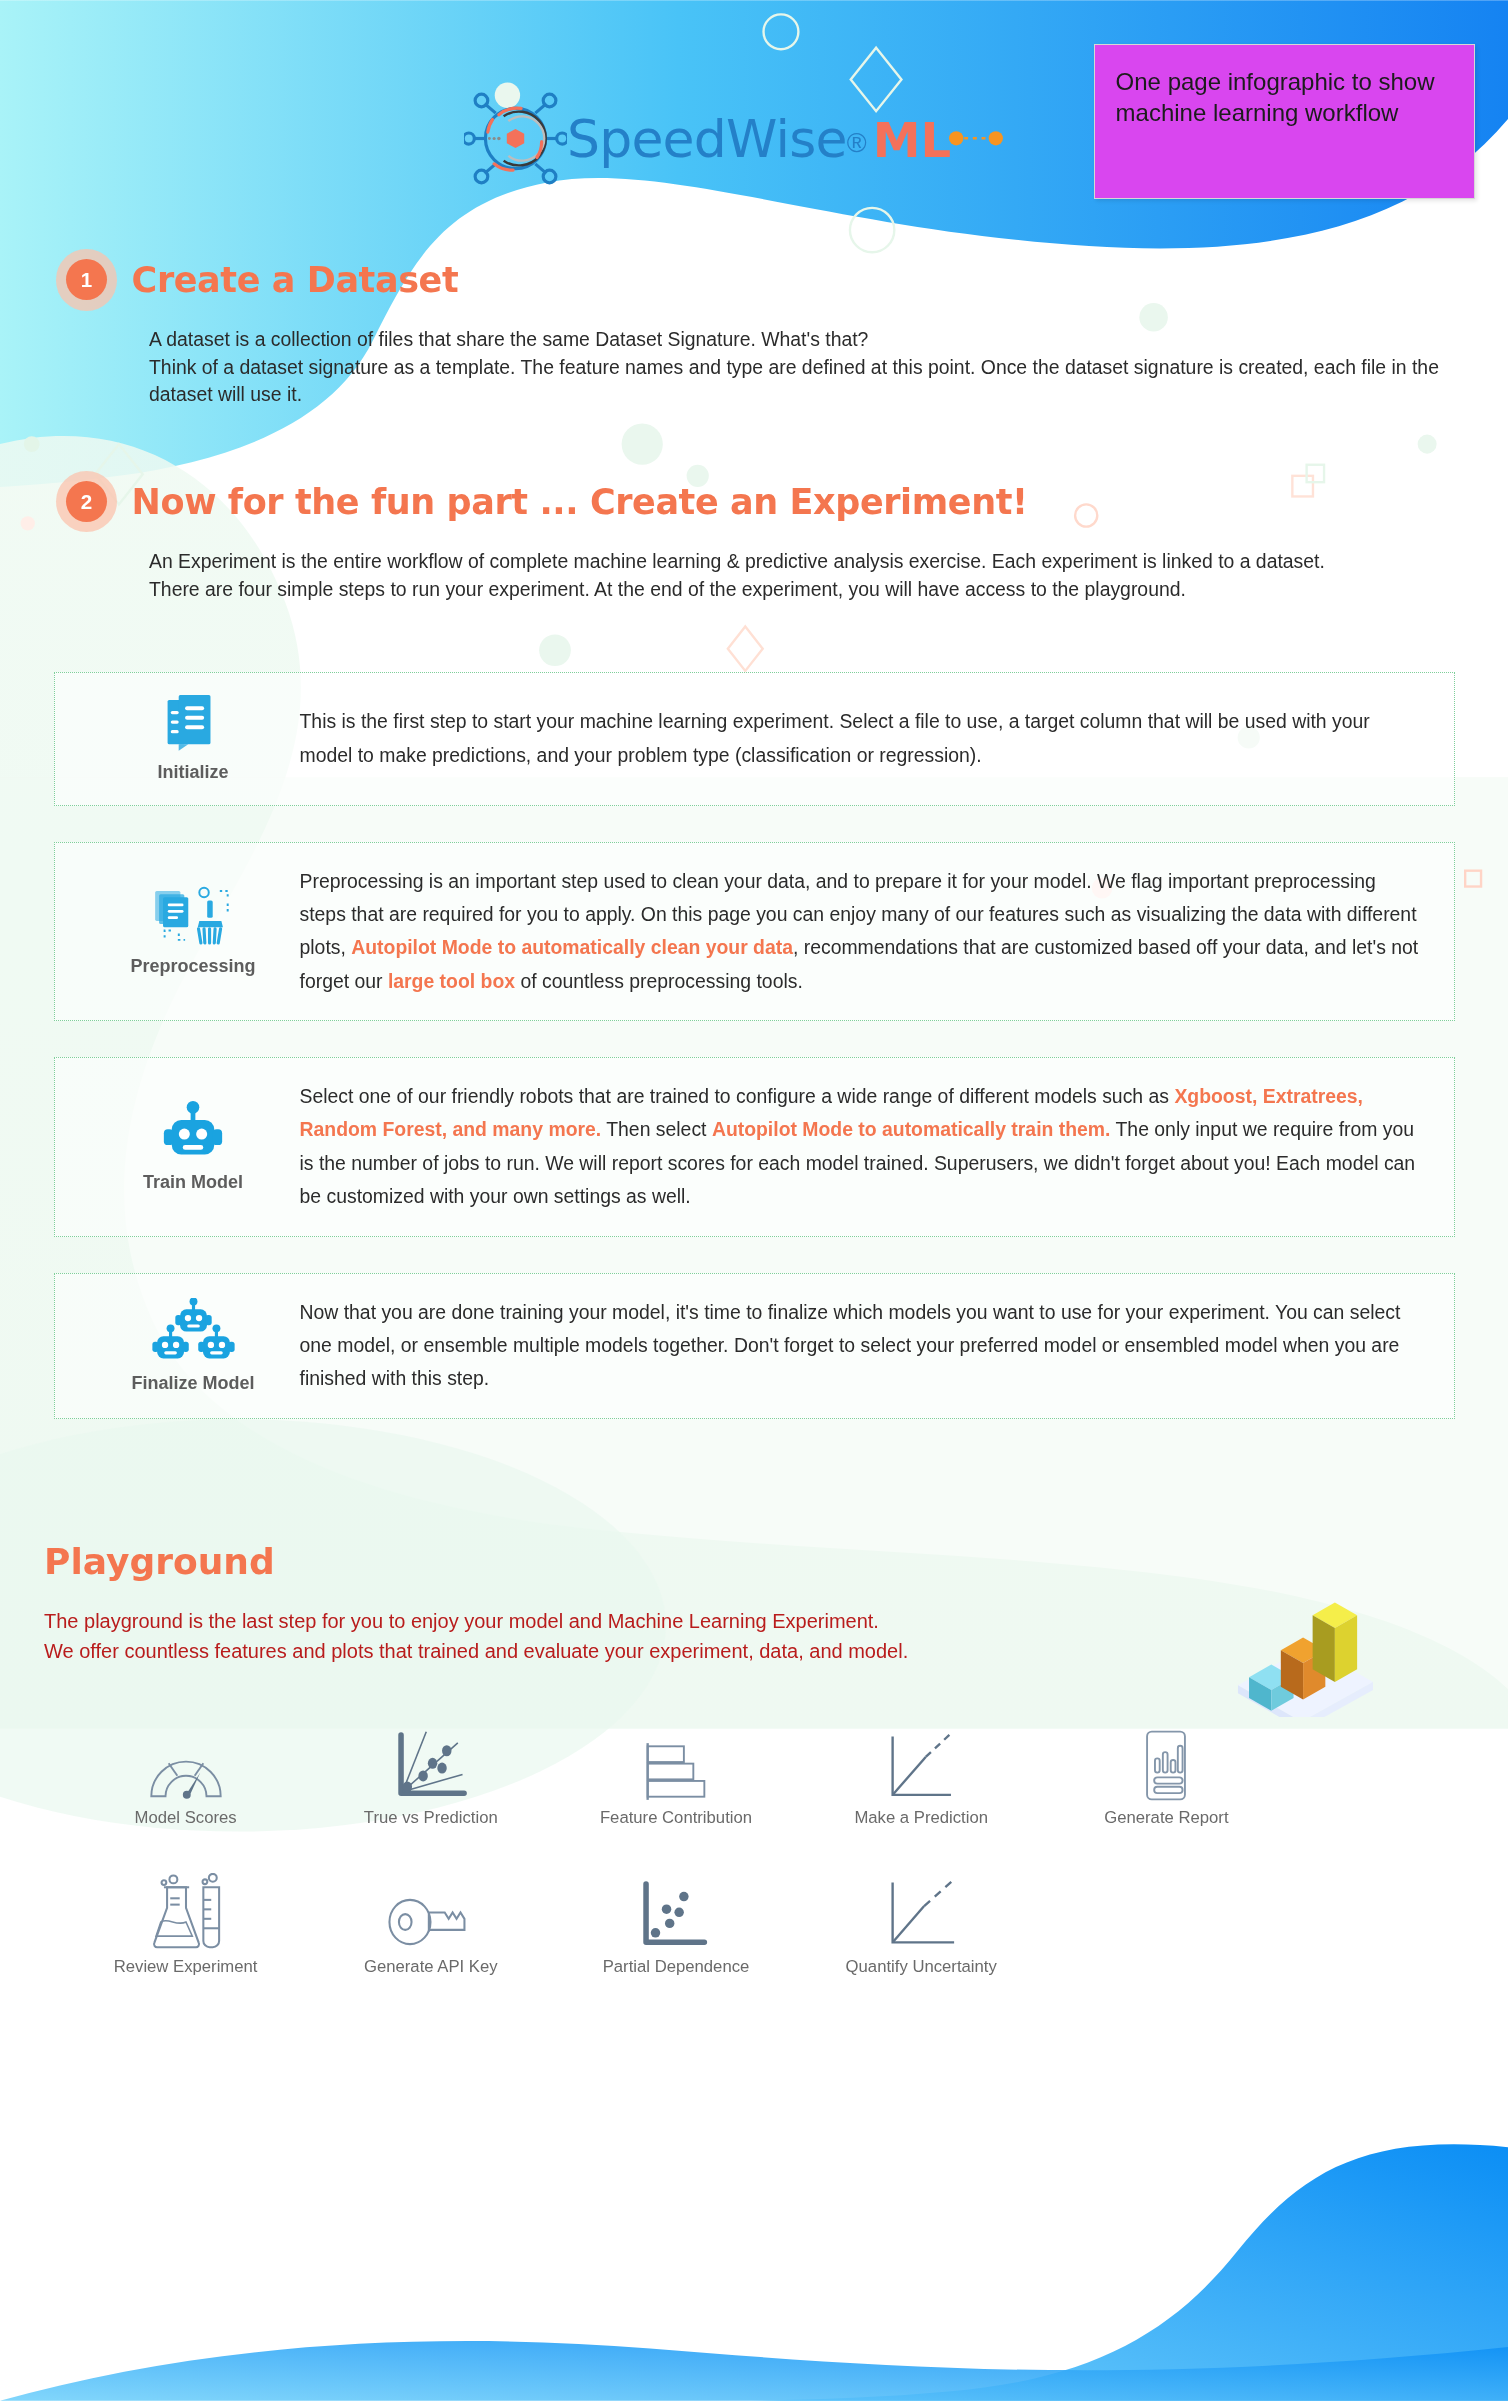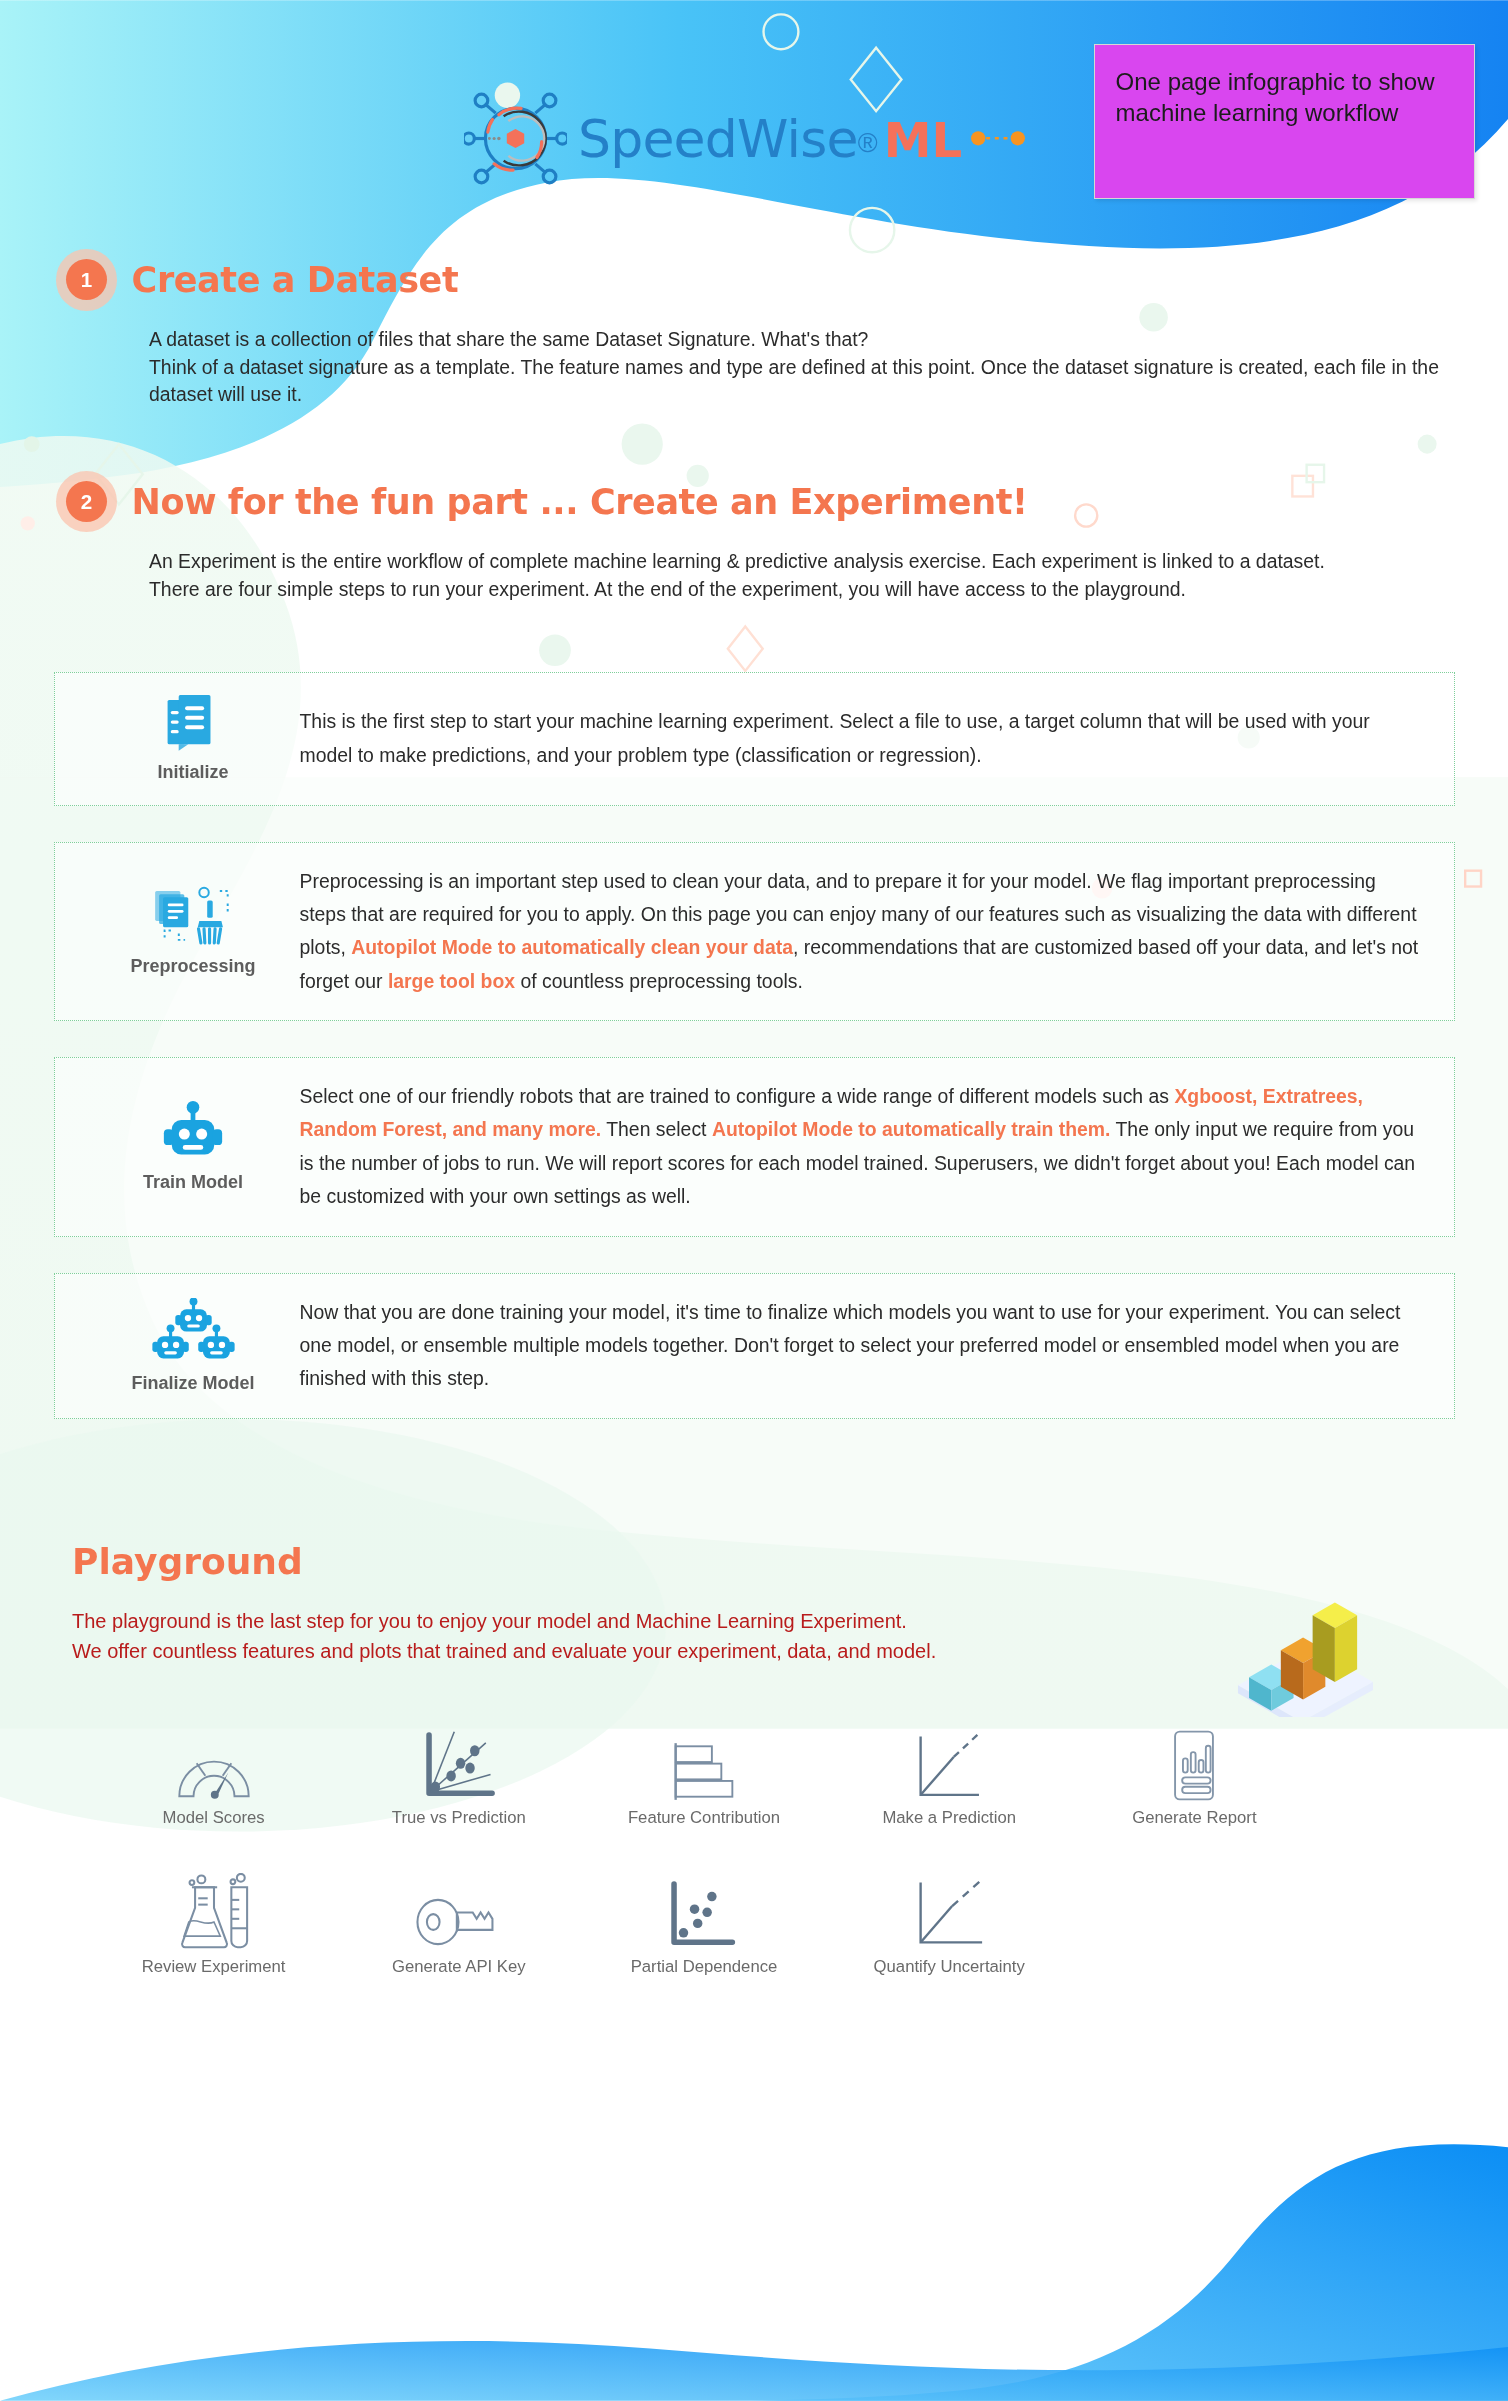--- a/index.html
+++ b/index.html
@@ -18,21 +18,21 @@
   .bg-layer { position: absolute; inset: 0; overflow: hidden; pointer-events: none; z-index: 0; }
   .bg-layer svg { display: block; }
 
   
   .page { position: relative; z-index: 2; width: 1508px; }
 
   
   .header { position: relative; height: 238px; }
   .logo-block {
     position: absolute; left: 464px; top: 91px;
-    display: flex; align-items: center; gap: 11px;
+    display: flex; align-items: center; 
   }
   .logo-mark { width: 103px; height: 95px; flex: none; }
   .logo-word {
     font-size: 52px; color: #2480c8; letter-spacing: -0.8px;
     font-family: "DejaVu Sans", sans-serif; font-weight: 400; line-height: 1;
   }
   .logo-reg { font-size: 27px; vertical-align: super; color: #2480c8; }
   .logo-ml {
     font-size: 48px; font-weight: 700; color: #f4715a;
     font-family: "DejaVu Sans", sans-serif; line-height: 1; margin-left: 6.3px;
@@ -85,21 +85,21 @@
     align-items: center; gap: 8px;
   }
   .card-icon svg { display: block; }
   .card-icon .lbl { font-size: 18px; font-weight: 700; color: #5d5d5d; text-align: center; }
   .card-text { flex: 1; }
   .card-text p { font-size: 19.4px; line-height: 1.72; color: #2b2b2b; }
   .hl { color: #f4764f; font-weight: 700; }
 
   
   .playground { position: relative; padding: 48px 0 0 0; }
-  .pg-inner { position: relative; padding-left: 72px; }
+  .pg-inner { position: relative; padding-left: 44px; }
   .pg-title {
     font-size: 36px; font-weight: 700; color: #f4764f;
     font-family: "DejaVu Sans", sans-serif; margin-bottom: 24px;
   }
   .pg-lead p { font-size: 20px; line-height: 1.5; color: #b91c1c; }
   .pg-art { position: absolute; right: 127px; top: 25px; }
 
   .pg-grid {
     margin: 48px 0 0 0; display: grid;
     grid-template-columns: repeat(5, 1fr); row-gap: 35px;

